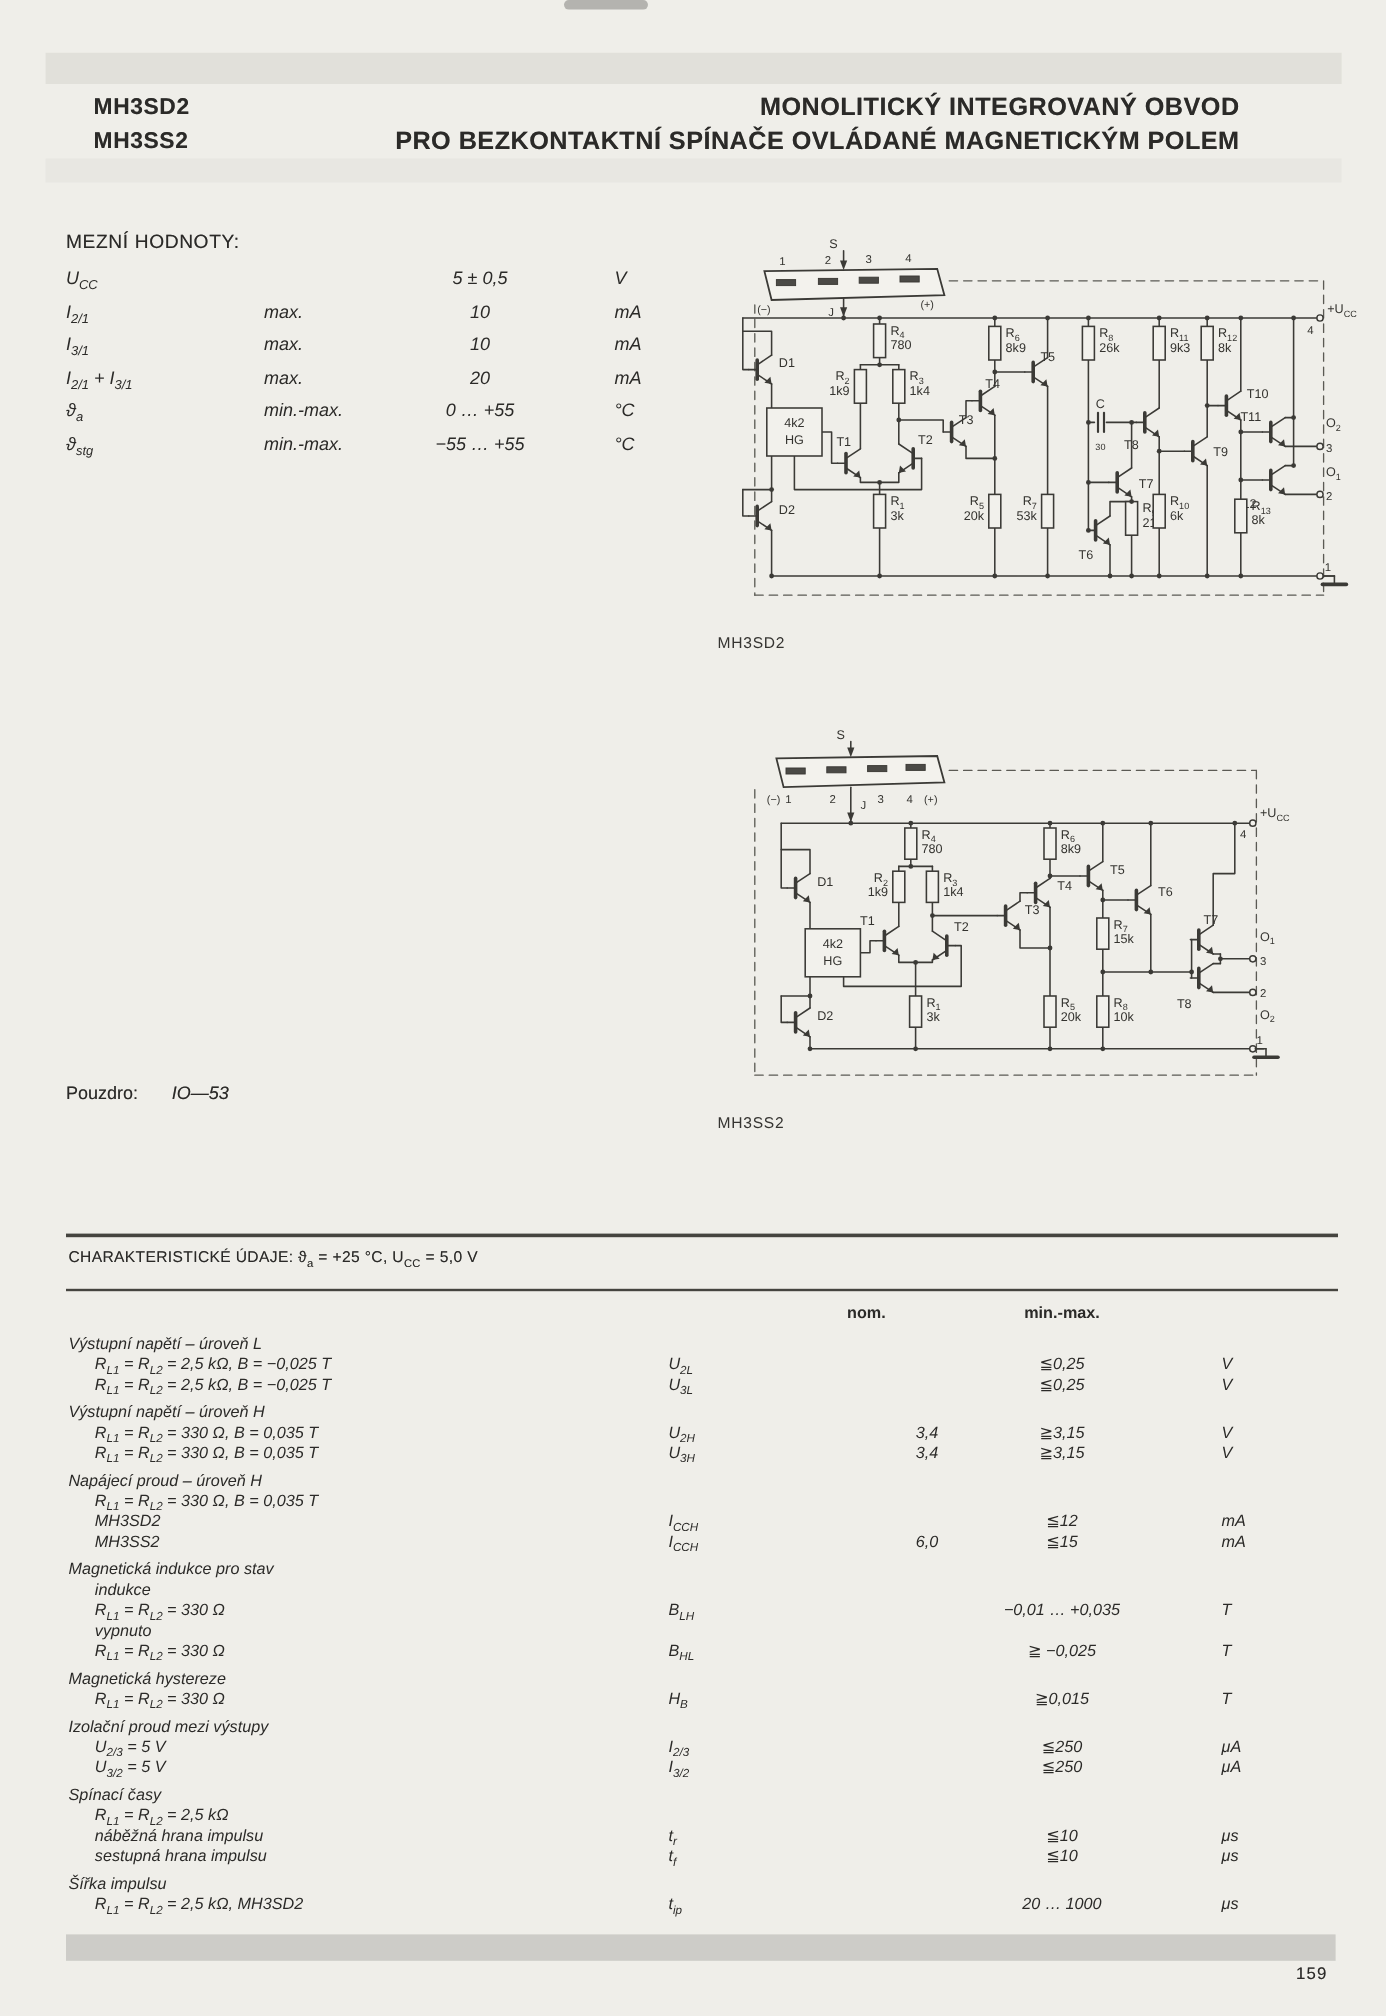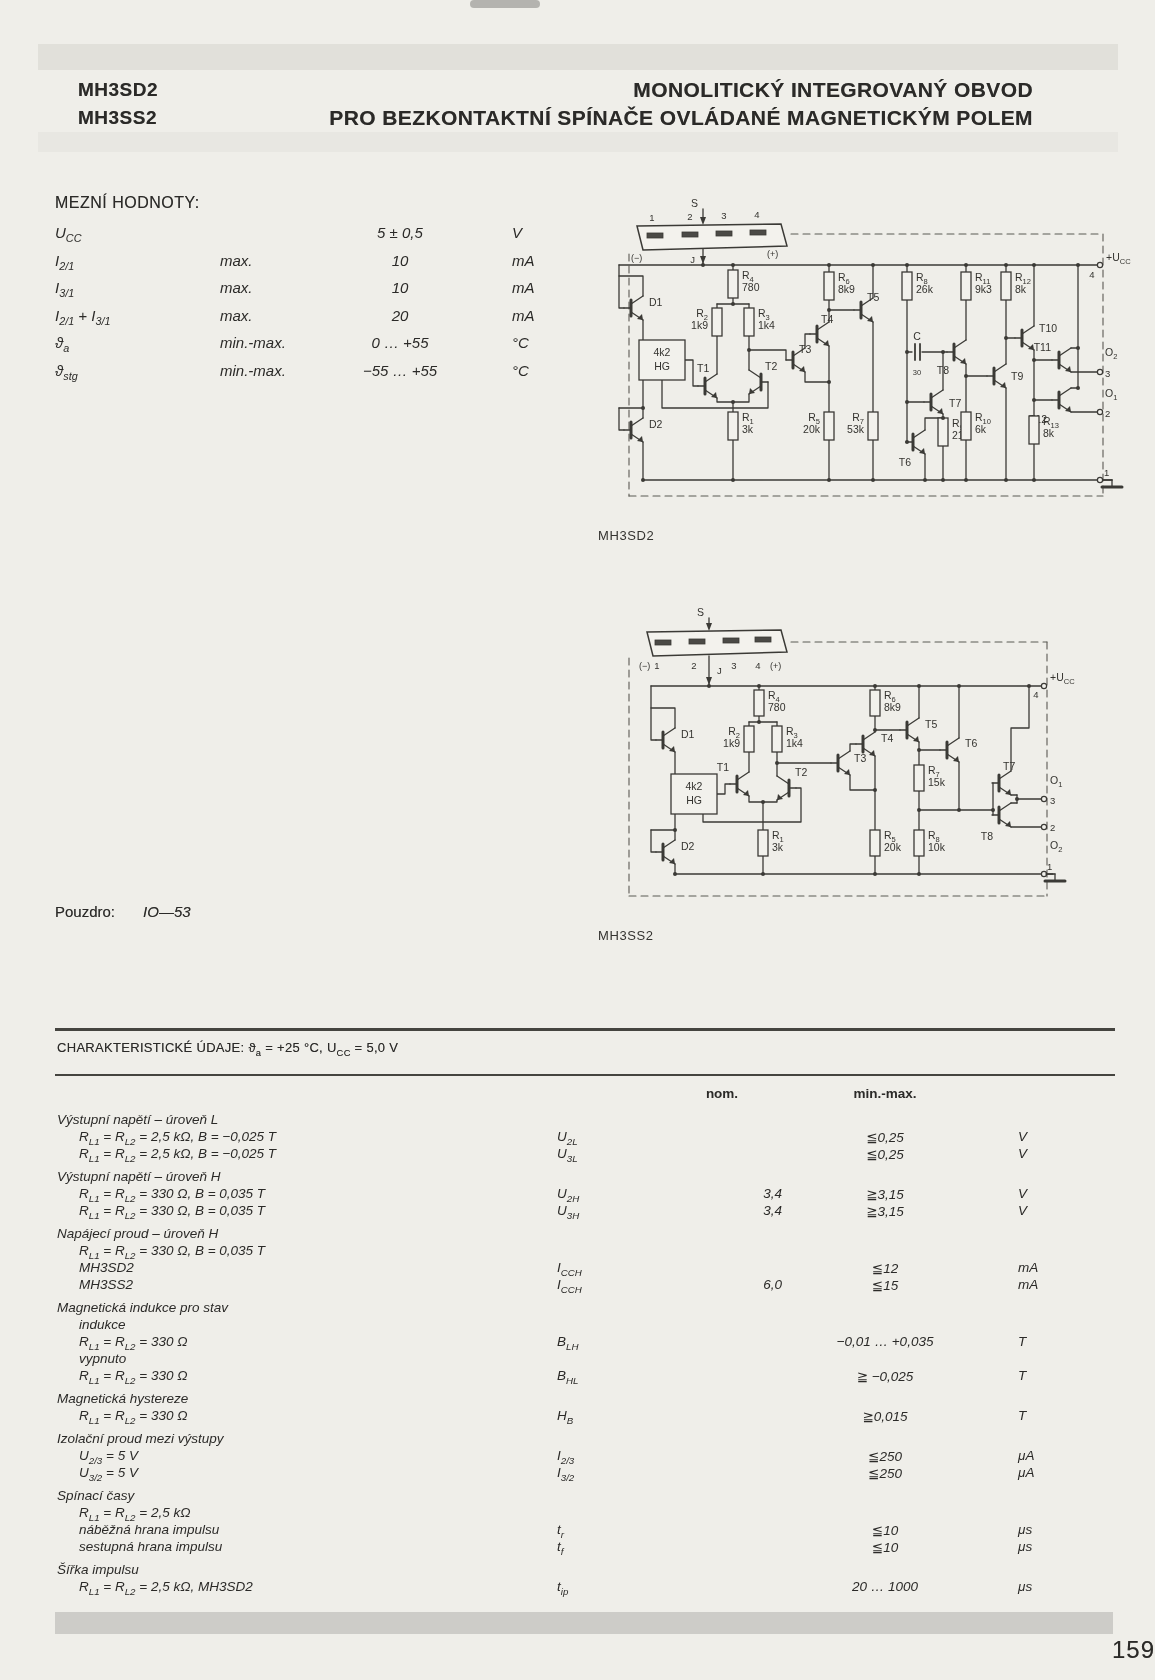--- a/index.html
+++ b/index.html
@@ -37,21 +37,21 @@
   .char-head .mm{position:absolute;left:750px;width:160px;text-align:center;}
   .char-table{position:absolute;left:55px;top:1106px;width:1060px;}
   .crow{position:relative;height:17px;font-size:13.5px;font-style:italic;}
   .crow.g{margin-top:6px;}
   .crow .lbl{position:absolute;left:24px;white-space:nowrap;}
   .crow.g .lbl{left:2px;}
   .crow .sym{position:absolute;left:502px;}
   .crow .nom{position:absolute;left:607px;width:120px;text-align:right;}
   .crow .mm{position:absolute;left:750px;width:160px;text-align:center;}
   .crow .unit{position:absolute;left:963px;}
-  .pageno{left:1112px;top:1636px;font-size:24px;letter-spacing:1px;}
+  .pageno{left:1080px;top:1636px;font-size:14px;letter-spacing:1px;}
   
   svg.sch{position:absolute;overflow:visible;}
   svg.sch line, svg.sch polyline{stroke:#3b3a36;stroke-width:1.3;fill:none;stroke-linecap:round;stroke-linejoin:round;}
   svg.sch .dash{stroke:#5b5a54;stroke-width:1.1;stroke-dasharray:7 5;}
   svg.sch .bar{stroke-width:3;}
   svg.sch rect.res{fill:#f2f1ec;stroke:#3b3a36;stroke-width:1.3;}
   svg.sch rect.slot{fill:#4b4a46;stroke:#3b3a36;stroke-width:.8;}
   svg.sch polygon.pkg{fill:#f3f2ed;stroke:#3b3a36;stroke-width:1.5;}
   svg.sch polygon.arrow{fill:#3b3a36;stroke:none;}
   svg.sch circle.dot{fill:#3b3a36;stroke:none;}

